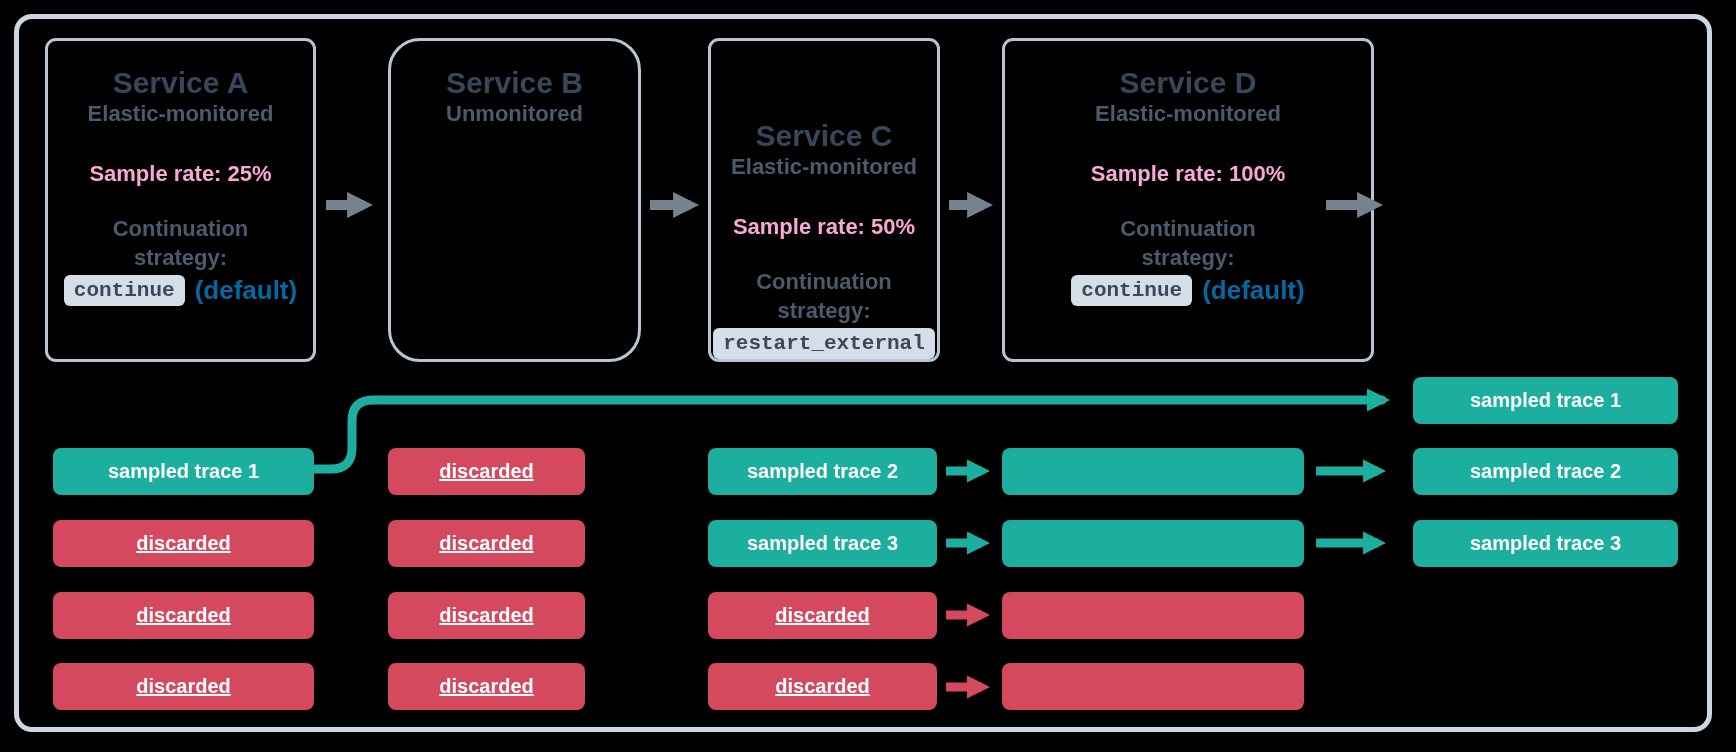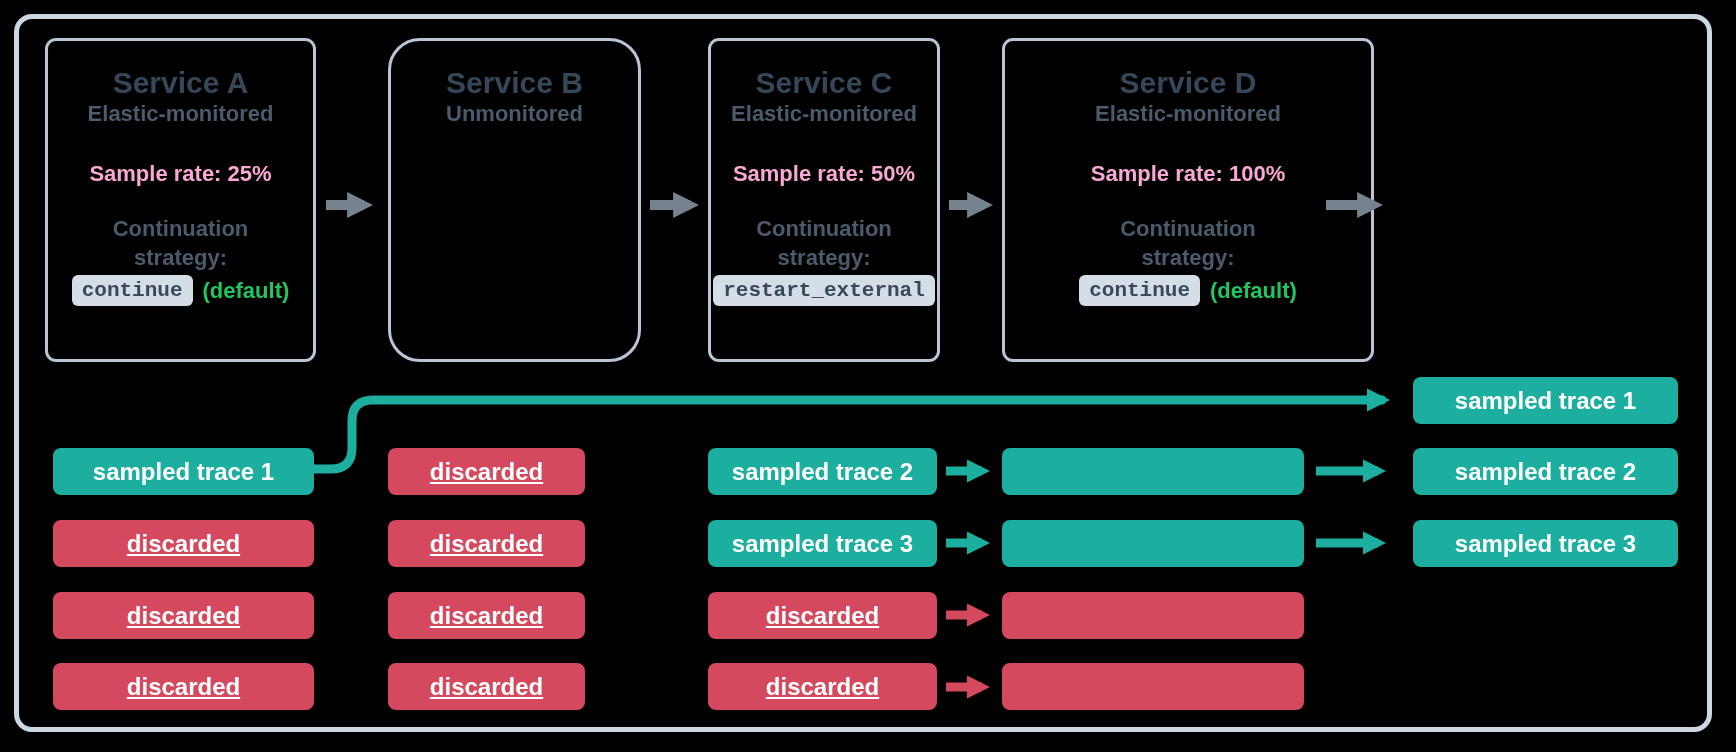--- a/index.html
+++ b/index.html
@@ -18,46 +18,46 @@
   }
   
   .svc-box{
     position:absolute;top:38px;height:324px;box-sizing:border-box;
     border:3px solid #B7C5D4;border-radius:11px;
     display:flex;flex-direction:column;align-items:center;
     text-align:center;
   }
   .boxA{left:45px;width:271px;}
   .boxB{left:388px;width:253px;border-radius:32px;}
-  .boxC{left:708px;width:232px;}
+  .boxC{left:708px;width:232px;justify-content:flex-end;}
   .boxD{left:1002px;width:372px;}
   .svc-title{margin-top:24px;font-size:30px;font-weight:700;color:#36475A;line-height:1.2;}
   .svc-sub{font-size:22px;font-weight:700;color:#4C5B6C;}
   .svc-rate{margin-top:34px;font-size:22px;font-weight:700;color:#f9a8d4;}
   .svc-strategy{margin-top:27px;font-size:22px;font-weight:700;color:#4C5B6C;line-height:1.32;white-space:pre-line;}
   .svc-code-row{margin-top:3px;display:flex;align-items:center;}
   .badge{
     font-family:"Liberation Mono","DejaVu Sans Mono",monospace;
     font-size:21px;font-weight:700;color:#3A4859;
     background:#D5DDE7;border-radius:6px;padding:4px 10px;
   }
-  .suffix{margin-left:10px;font-size:22px;font-weight:700;color:#22c55e;}
+  .suffix{margin-left:10px;font-size:26px;font-weight:700;color:#0369a1;}
   .suffix:empty{display:none;}
   
   .result-box{
     position:absolute;left:1394px;top:38px;width:302px;height:674px;box-sizing:border-box;
     background:#FCF3D5;border:4px solid #F2BD2F;border-radius:12px;
     display:flex;flex-direction:column;align-items:center;
   }
   .result-title{margin-top:24px;font-size:30px;font-weight:700;color:#36475A;}
   
   .pill{
     position:absolute;height:47px;border-radius:8px;box-sizing:border-box;
     display:flex;align-items:center;justify-content:center;
-    color:#fff;font-size:24px;font-weight:700;
+    color:#fff;font-size:20px;font-weight:700;
   }
   .teal{background:#1CAFA0;}
   .red{background:#D5495F;text-decoration:underline;}
   .colA{left:53px;width:261px;}
   .colB{left:388px;width:197px;}
   .colC{left:708px;width:229px;}
   .colD{left:1002px;width:302px;}
   .colR{left:1413px;width:265px;box-shadow:0 3px 6px rgba(0,0,0,0.25);}
   .r0{top:377px;}
   .r1{top:448px;}

